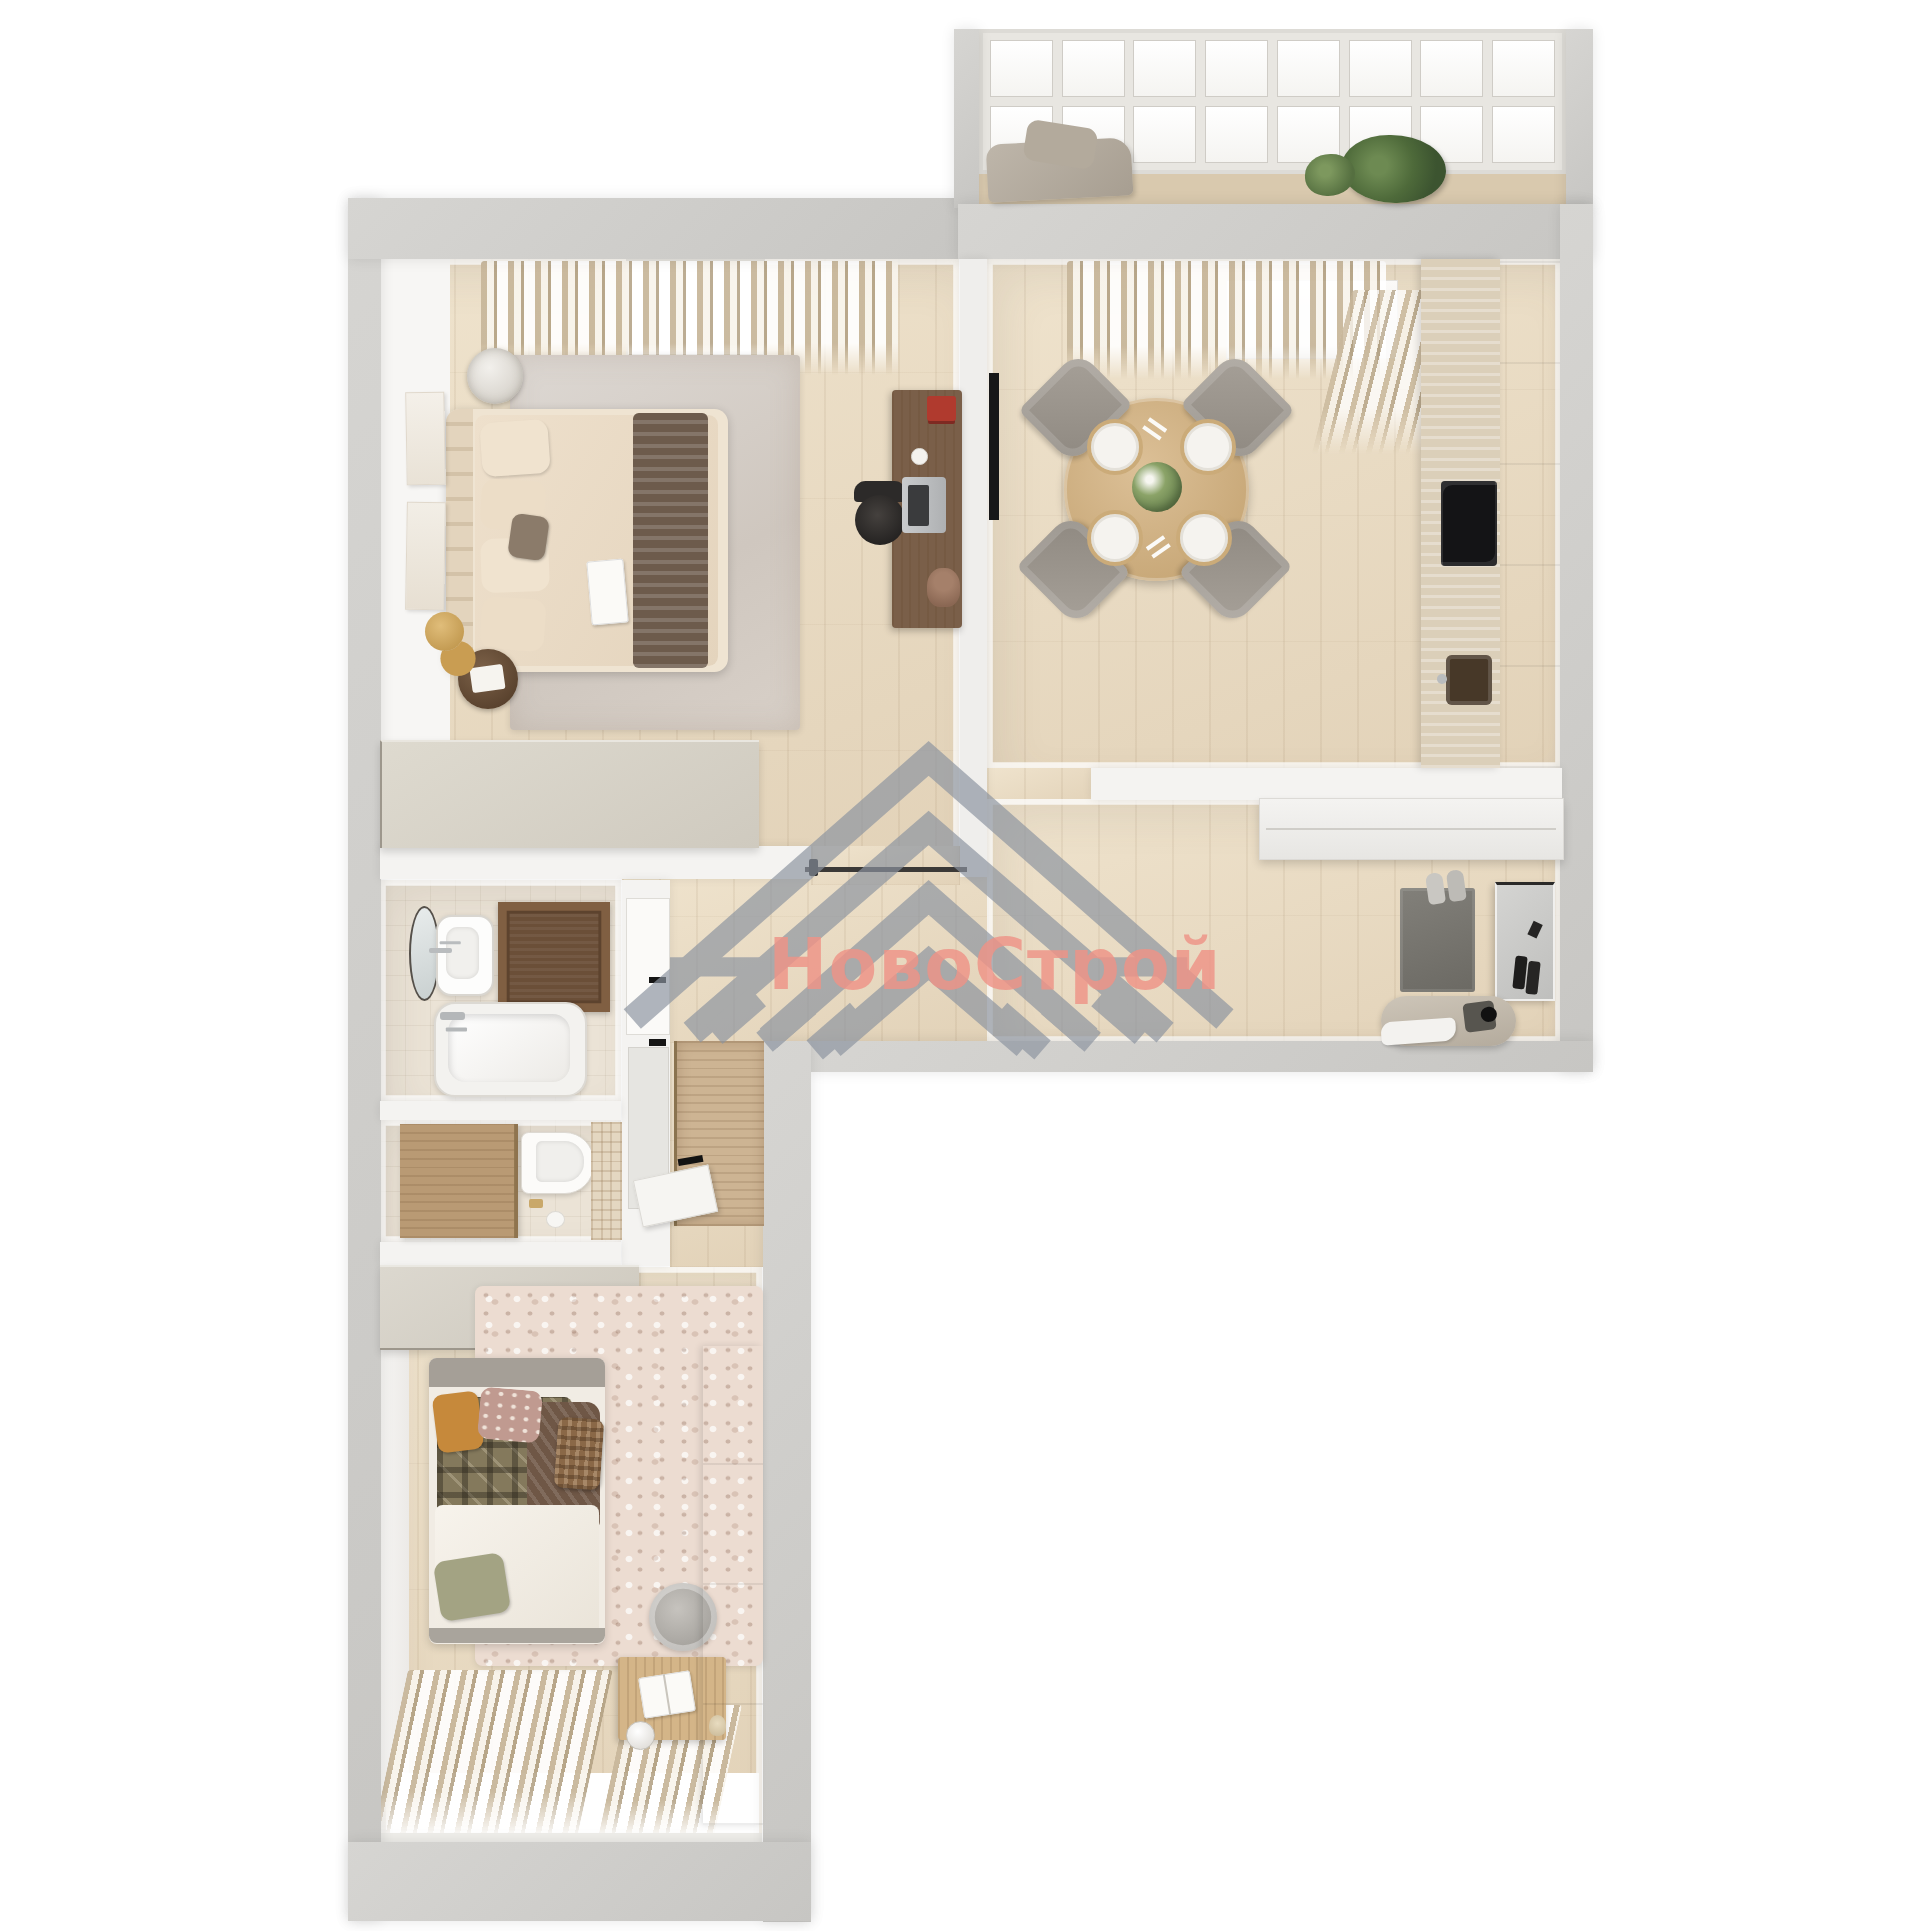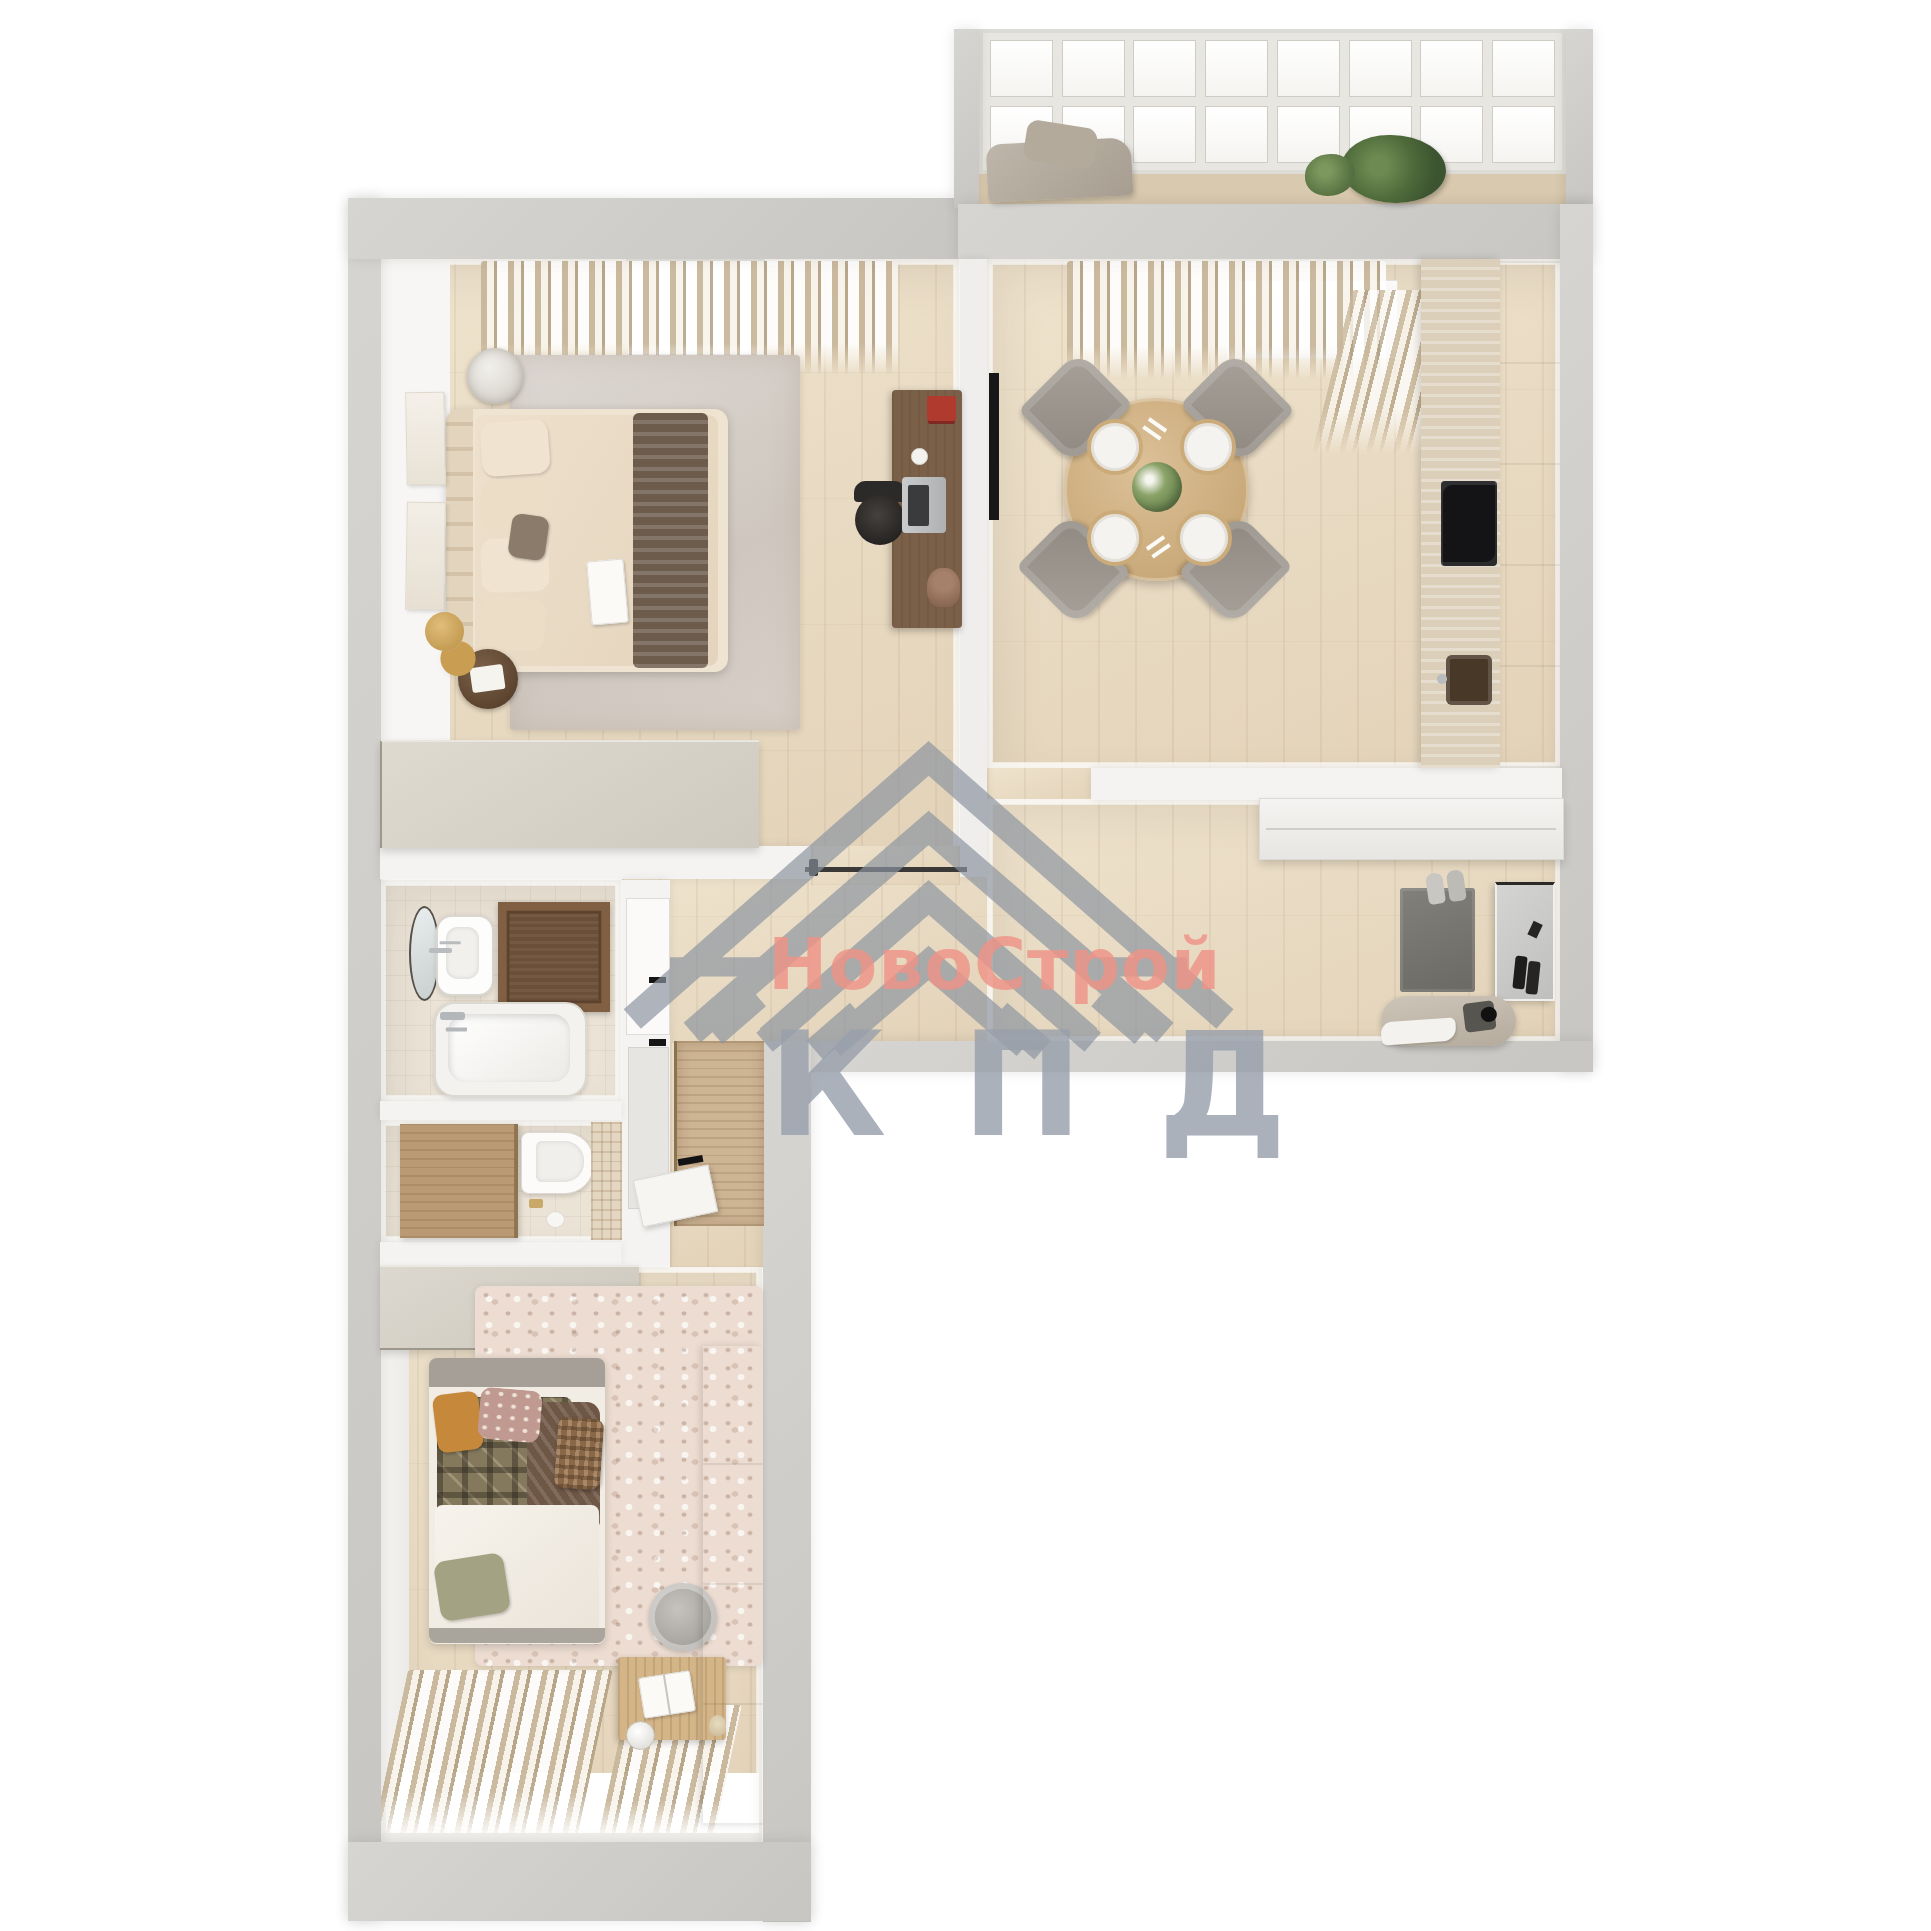--- a/index.html
+++ b/index.html
@@ -256,16 +256,15 @@
     <g stroke="#8c94a0" stroke-width="26" fill="none">
       <path d="M140,332 L185,293"></path>
       <path d="M192,340 L237,301"></path>
       <path d="M244,348 L289,309"></path>
       <path d="M584,332 L539,293"></path>
       <path d="M532,340 L487,301"></path>
       <path d="M480,348 L435,309"></path>
     </g>
   </svg>
   <div class="wm-text" style="left:768px;top:929px;font-size:71px;color:rgba(238,146,134,.82);letter-spacing:1px;">НовоСтрой</div>
-  <div class="wm-text" style="left:768px;top:1012px;font-size:145px;color:rgba(152,160,171,.82);letter-spacing:75px;">КПД</div>
 
 </div>
 
 
 </body></html>

